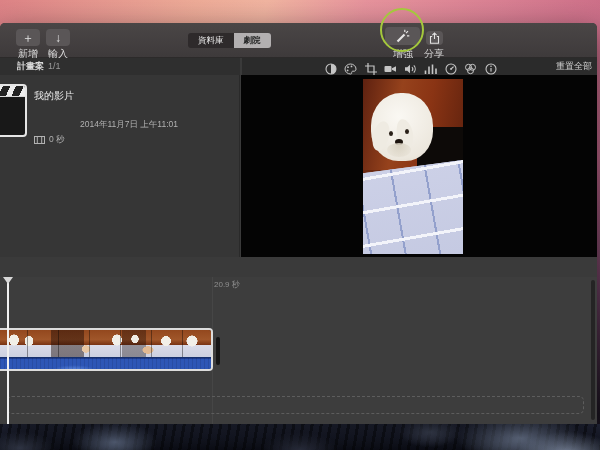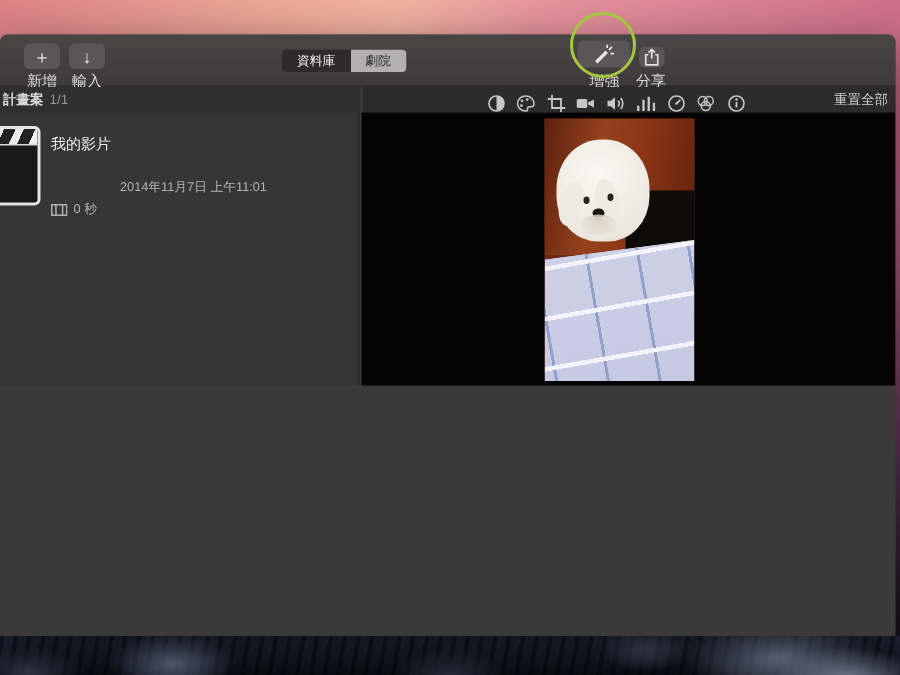--- a/index.html
+++ b/index.html
@@ -34,30 +34,30 @@
   .tool-btn { position:absolute; height:17px; background:#5a5657; border-radius:4px;
     display:flex; align-items:center; justify-content:center; cursor:default; }
   .tool-label { position:absolute; top:24px; font-size:10px; color:#dcdcdc; text-align:center; }
   .glyph { color:#e2e2e2; font-size:12px; line-height:1; }
 
   
   .segmented { position:absolute; left:188px; top:10px; height:15px; display:flex;
     border-radius:3px; overflow:hidden; font-size:8.5px; }
   .segment { padding:0 10px; display:flex; align-items:center; }
   .segment.sel { background:#2e2a2b; color:#f0f0f0; }
-  .segment.unsel { background:#b3b0b1; color:#2a2a2a; }
+  .segment.unsel { background:#b3b0b1; color:#2a2a2a;font-weight:bold; }
 
   
   .anno-circle { position:absolute; left:380px; top:8px; width:44px; height:44px;
     border:2.5px solid #a4c83c; border-radius:50%; z-index:60; pointer-events:none; }
 
   
   .row2 { position:absolute; left:0; top:35px; width:100%; height:17px; }
   .projects-header { position:absolute; left:0; top:0; width:240px; height:20px;
-    background:#2f2f2f; border-bottom:1px solid #272727; line-height:17px; padding-left:2px;
+    background:#2f2f2f; border-bottom:1px solid #272727; line-height:17px; padding-left:17px;
     font-size:9px; }
   .ph-label { color:#d8d8d8; font-weight:bold; }
   .ph-count { color:#9a9a9a; margin-left:4px; }
   .adjust-strip { position:absolute; left:242px; right:0; top:0; height:17px;
     background:#2b2b2b; display:flex; align-items:flex-end; padding-left:82px; gap:7px; }
   .adj-icon { width:13px; height:13px; display:flex; align-items:center; justify-content:center; }
   .reset-all { position:absolute; right:5px; top:0; line-height:17px; font-size:9px; color:#cfcfcf; }
 
   
   .projects-panel { position:absolute; left:0; top:52px; width:240px; height:182px;
@@ -300,16 +300,29 @@
           <div class="puppy-ear-r"></div>
         </div>
         <div class="puppy-eye eye-l"></div>
         <div class="puppy-eye eye-r"></div>
         <div class="puppy-nose"></div>
         <div class="puppy-muzzle"></div>
       </div>
     </div>
 
 
+    <div class="tl-body">
+      <div class="gridline"></div>
+      <div class="ruler-mark">20.9 秒</div>
+      <div class="clip">
+        <div class="clip-thumbs"></div>
+        <div class="clip-audio"></div>
+      </div>
+      <div class="end-handle"></div>
+      <div class="playhead-tri"></div>
+      <div class="playhead-line"></div>
+      <div class="drop-zone"></div>
+      <div class="tl-scrollbar"></div>
+    </div>
   </div>
 
   <div class="anno-circle"></div>
 </div>
 
 </body></html>

